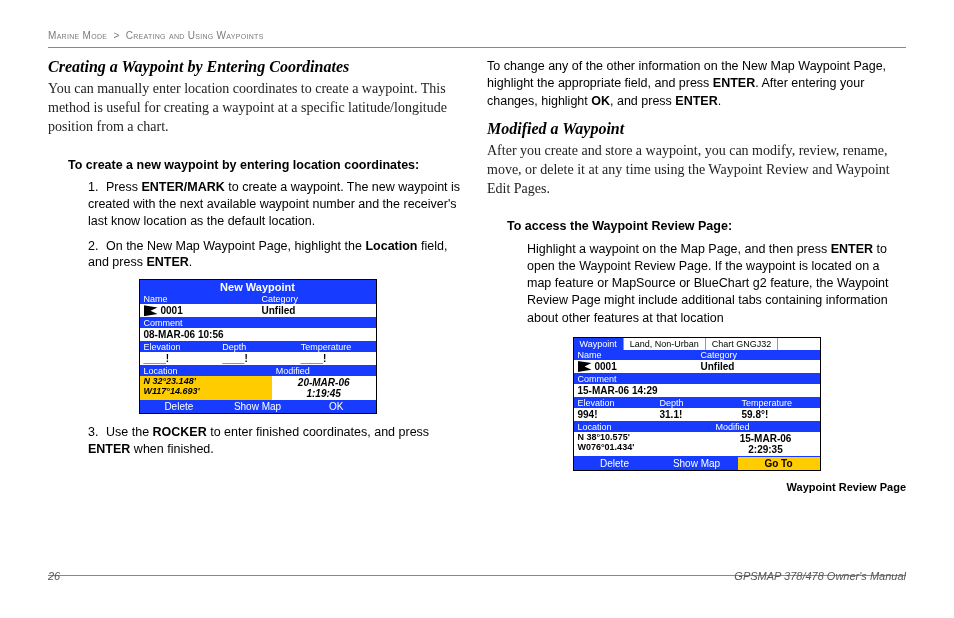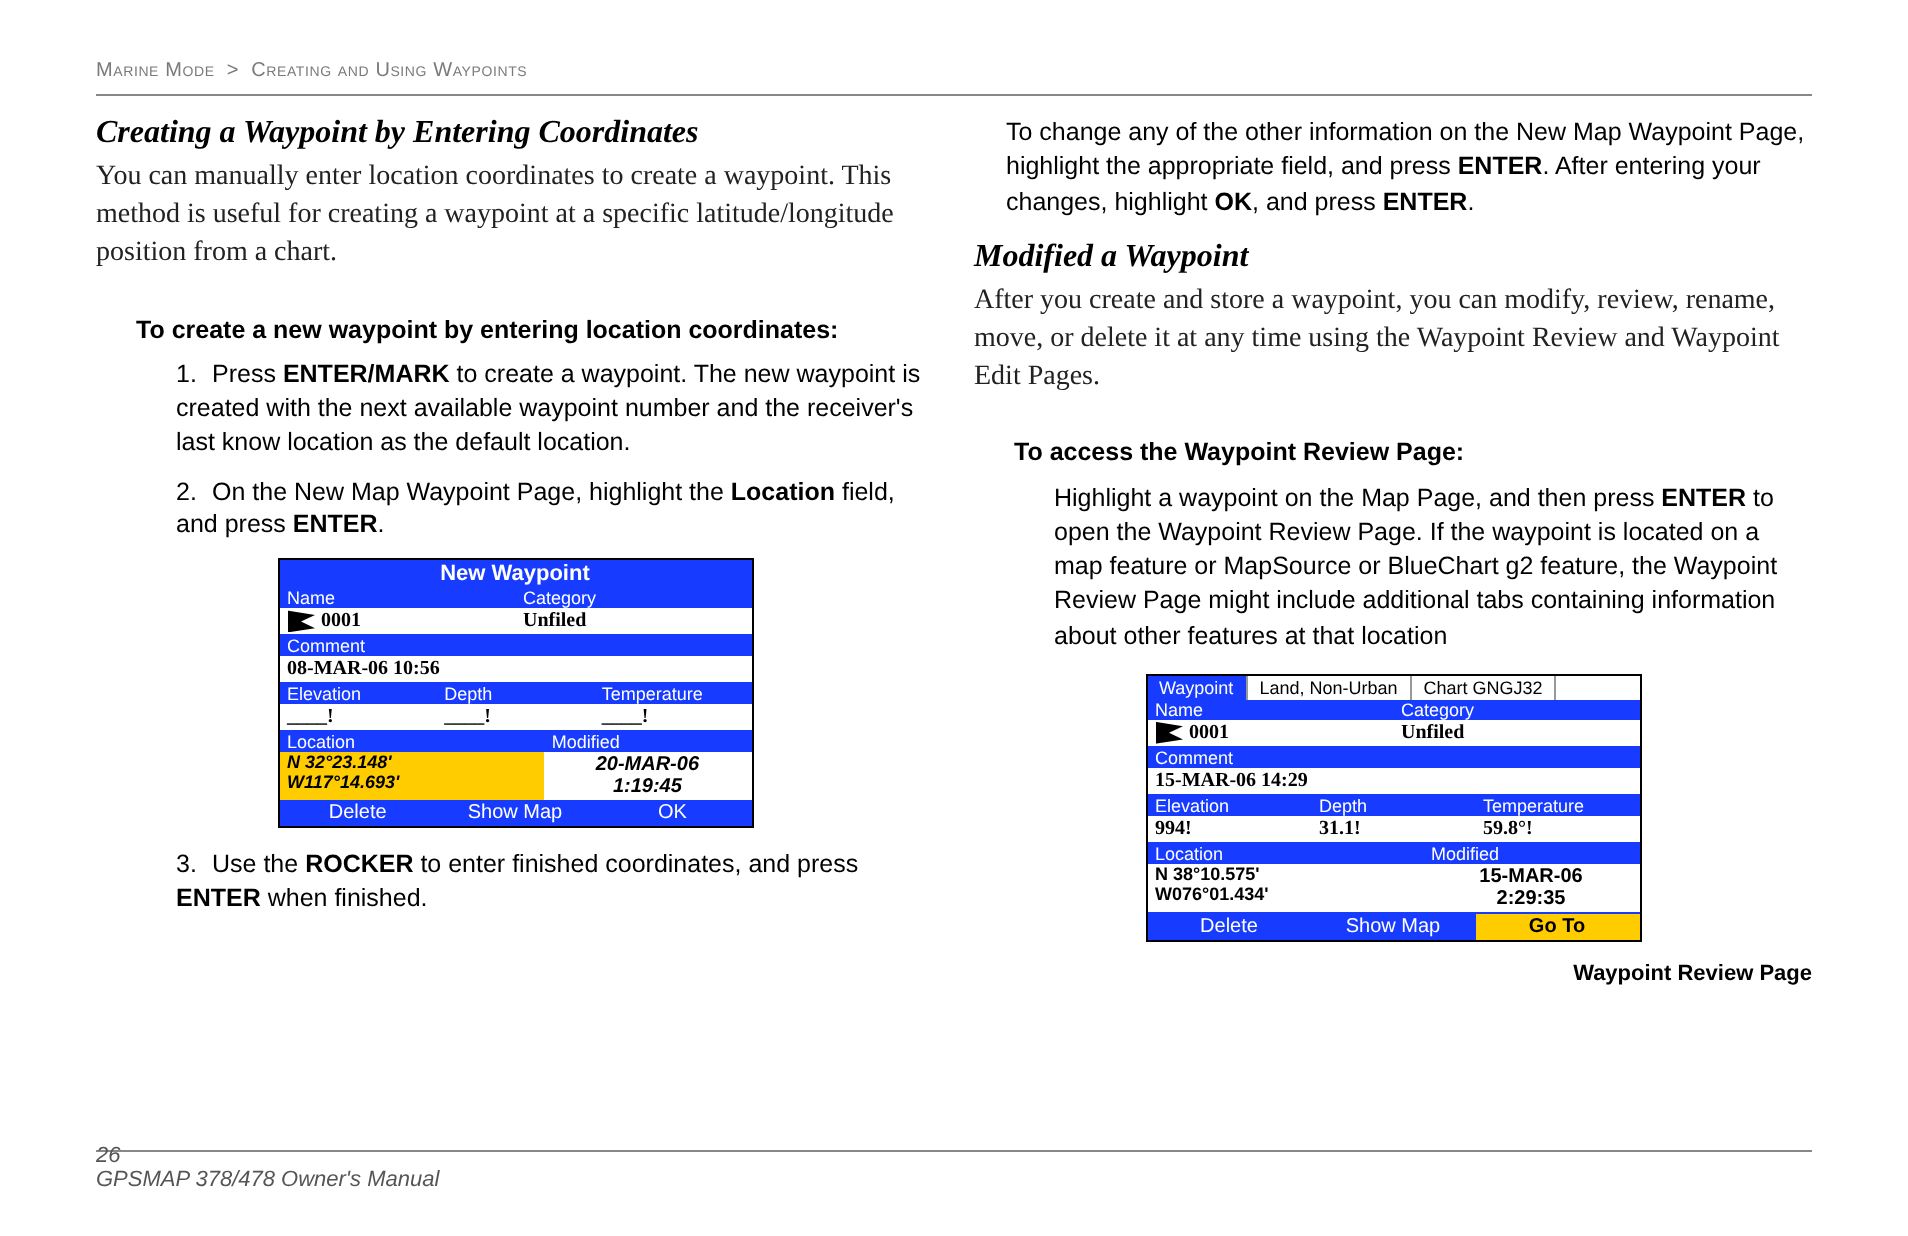--- a/index.html
+++ b/index.html
@@ -19,38 +19,38 @@
   .para { font-size: 12.5px; line-height: 1.38; margin: 0 0 10px 40px; }
   .indent-para { font-size: 12.5px; line-height: 1.38; margin: 0 0 10px 40px; }
   .b { font-weight: bold; }
 
   
   .shot { width: 238px; border: 1px solid #000; margin: 6px auto 10px auto; font-family: Arial, sans-serif; font-size: 10px; background:#fff;}
   .shot-title { background: #173cff; color:#fff; text-align:center; font-weight:bold; padding:1px 0; font-size:11px;}
   .row-labels { display:flex; background:#173cff; color:#fff; font-size:9px; }
   .row-labels div { padding: 0px 4px; }
   .row-vals { display:flex; background:#fff; color:#000; font-weight:bold; font-size:10px; border-bottom:1px solid #173cff; }
-  .row-vals div { padding: 1px 4px; font-family: Liberation Serif, serif; }
+  .row-vals div { padding: 1px 4px; }
   .flag { width:14px; height:11px; background:#000; display:inline-block; vertical-align:middle; margin-right:3px; clip-path: polygon(0 0, 100% 20%, 50% 50%, 100% 80%, 0 100%);}
   .flag-wrap { display:flex; align-items:center; }
   .three { display:flex; }
   .three > div { flex:1; }
   .loc-block { display:flex; }
   .loc-block .left { flex: 1.3; padding:1px 4px; font-weight:bold; font-size:9px; line-height:1.1;}
   .loc-block .right { flex:1; padding:1px 4px; font-weight:bold; font-size:10px; line-height:1.1; text-align:center;}
   .btnrow { display:flex; background:#173cff; }
   .btnrow div { flex:1; text-align:center; color:#fff; font-size:10px; padding:1px 0; }
   .btnrow .go { background:#ffcc00; color:#000; font-weight:bold; }
   .tabs { display:flex; font-size:9px; }
   .tabs div { padding:1px 6px; border-right:1px solid #999; }
   .tabs .active { background:#173cff; color:#fff; }
   .hl { background:#ffcc00; }
   .caption { text-align:right; font-size:11px; font-weight:bold; margin-top:2px; }
 
-  .footer { position:absolute; bottom:22px; left:48px; right:48px; display:flex; justify-content:space-between; font-size:11px; font-style:italic; color:#555;flex-direction:column; }
+  .footer { position:absolute; bottom:36px; left:48px; right:48px; display:flex; justify-content:space-between; font-size:11px; font-style:italic; color:#555; }
   .footer-hr { position:absolute; bottom:42px; left:48px; right:48px; border-top:1px solid #888; }
 </style>
 </head>
 <body>
 
 <div class="page">
   <div class="breadcrumb">
     <span>Marine Mode</span>
     <span class="sep">&gt;</span>
     <span>Creating and Using Waypoints</span>
@@ -118,21 +118,21 @@
       </div>
 
       <div class="ol">
         <div class="li">
           <span class="num">3.</span><span>Use the </span><span class="b">ROCKER</span><span> to enter finished coordinates, and press </span><span class="b">ENTER</span><span> when finished.</span>
         </div>
       </div>
     </div>
 
     <div class="col">
-      <div class="para" style="margin-left:16px">
+      <div class="para" style="margin-left:0">
         <span>To change any of the other information on the New Map Waypoint Page, highlight the appropriate field, and press </span><span class="b">ENTER</span><span>. After entering your changes, highlight </span><span class="b">OK</span><span>, and press </span><span class="b">ENTER</span><span>.</span>
       </div>
 
       <div class="h2">Modified a Waypoint</div>
       <div class="body-serif">After you create and store a waypoint, you can modify, review, rename, move, or delete it at any time using the Waypoint Review and Waypoint Edit Pages.</div>
 
       <div class="sub-h">To access the Waypoint Review Page:</div>
       <div class="indent-para">
         <span>Highlight a waypoint on the Map Page, and then press </span><span class="b">ENTER</span><span> to open the Waypoint Review Page. If the waypoint is located on a map feature or MapSource or BlueChart g2 feature, the Waypoint Review Page might include additional tabs containing information about other features at that location</span>
       </div>

